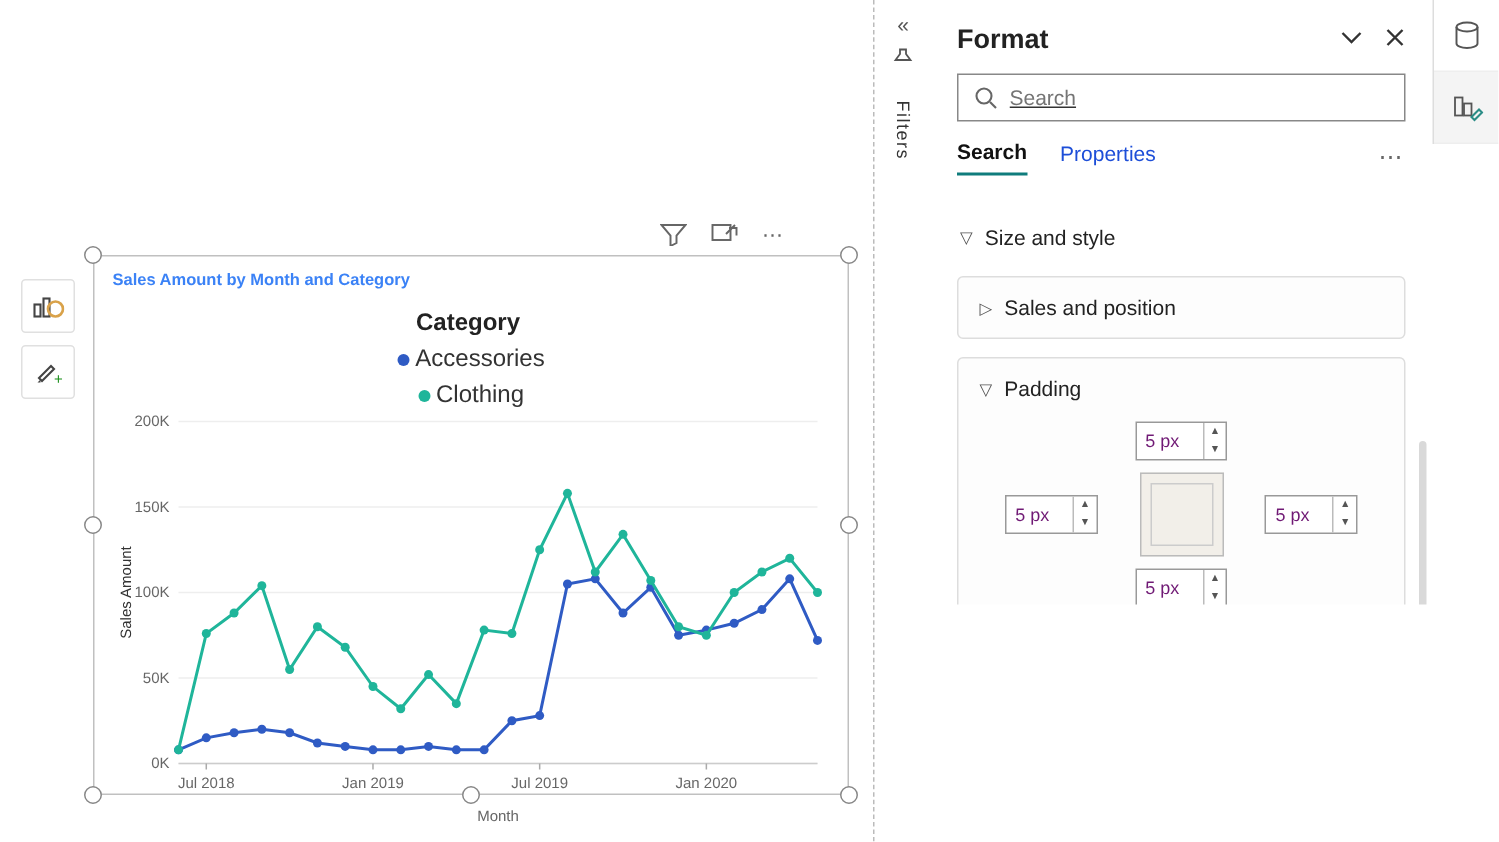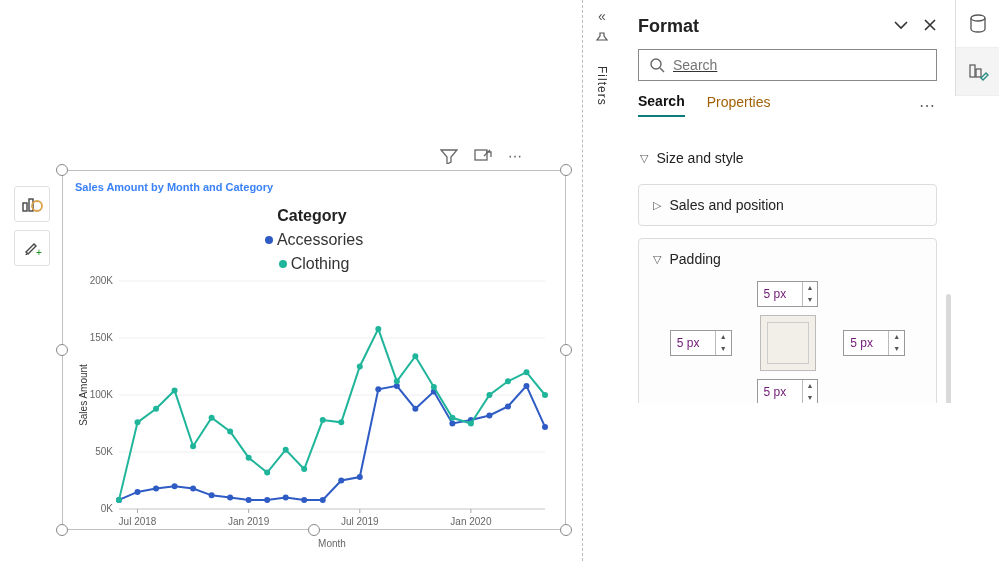--- a/index.html
+++ b/index.html
@@ -41,21 +41,21 @@
 .right-icon.active { background: #f4f4f4; }
 
 
 .format-pane { position: absolute; left: 620px; top: 0; width: 335px; height: 403px; display: flex; flex-direction: column; }
 .pane-header { display: flex; align-items: center; justify-content: space-between; padding: 16px 18px 12px 18px; }
 .pane-title { font-size: 18px; font-weight: 600; color: #222; }
 .pane-header-icons { display: flex; gap: 14px; color: #444; font-size: 14px; }
 .search-box { margin: 0 18px 12px 18px; height: 34px; border: 1px solid #888; display: flex; align-items: center; padding: 0 10px; gap: 8px; color: #666; font-size: 14px; }
 .search-box input { border: none; outline: none; flex: 1; font-size: 14px; color: #333; text-decoration: underline; }
 .tabs-row { display: flex; align-items: center; gap: 22px; padding: 0 18px 6px 18px; border-bottom: 1px solid #fff; }
-.tab { font-size: 14px; color: #a16207; padding-bottom: 6px; cursor: pointer; }
+.tab { font-size: 14px; color: #1d4ed8; padding-bottom: 6px; cursor: pointer; }
 .tab.active { color: #111; border-bottom: 2px solid #0f7c7c; font-weight: 600; }
 .tab-more { margin-left: auto; color: #666; letter-spacing: 2px; cursor:pointer;}
 
 .sections { padding: 8px 18px 0 18px; overflow: hidden; position:relative;}
 .section { border: 1px solid #ddd; border-radius: 4px; background: #fdfdfd; margin-top: 12px; padding: 12px 14px; }
 .section.flat { border: none; background: transparent; padding: 6px 2px; }
 .section-header { display: flex; align-items: center; gap: 8px; font-size: 14px; color: #222; cursor: pointer;}
 .chev { font-size: 11px; color: #555; }
 
 

